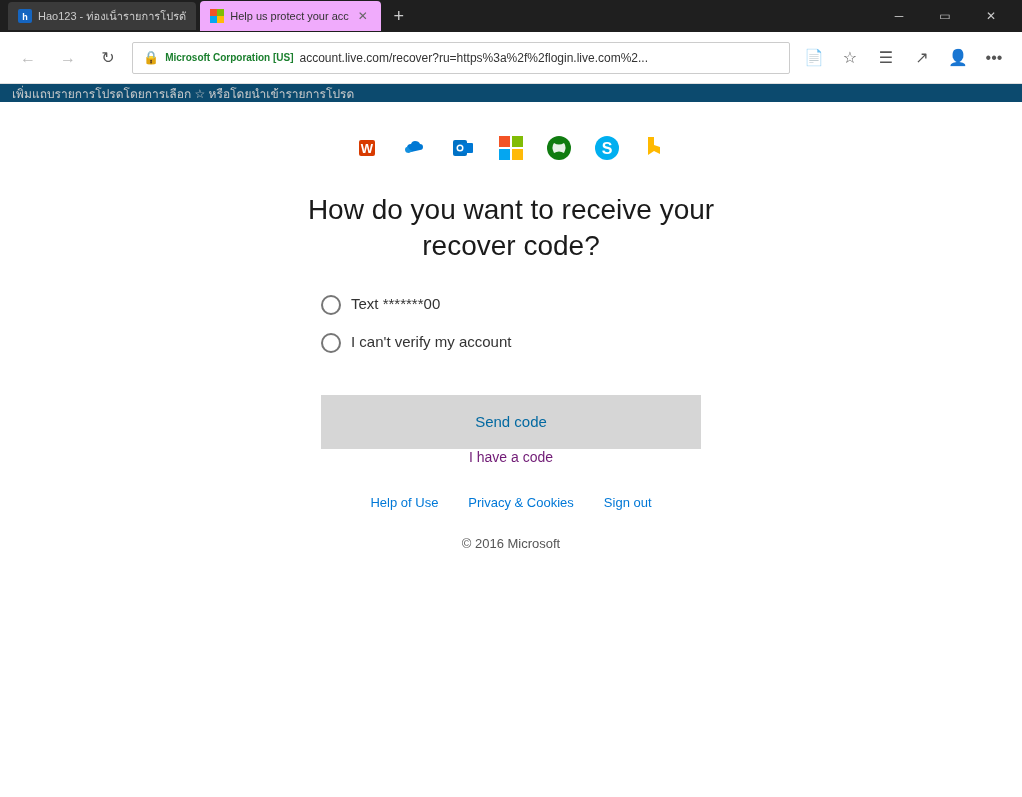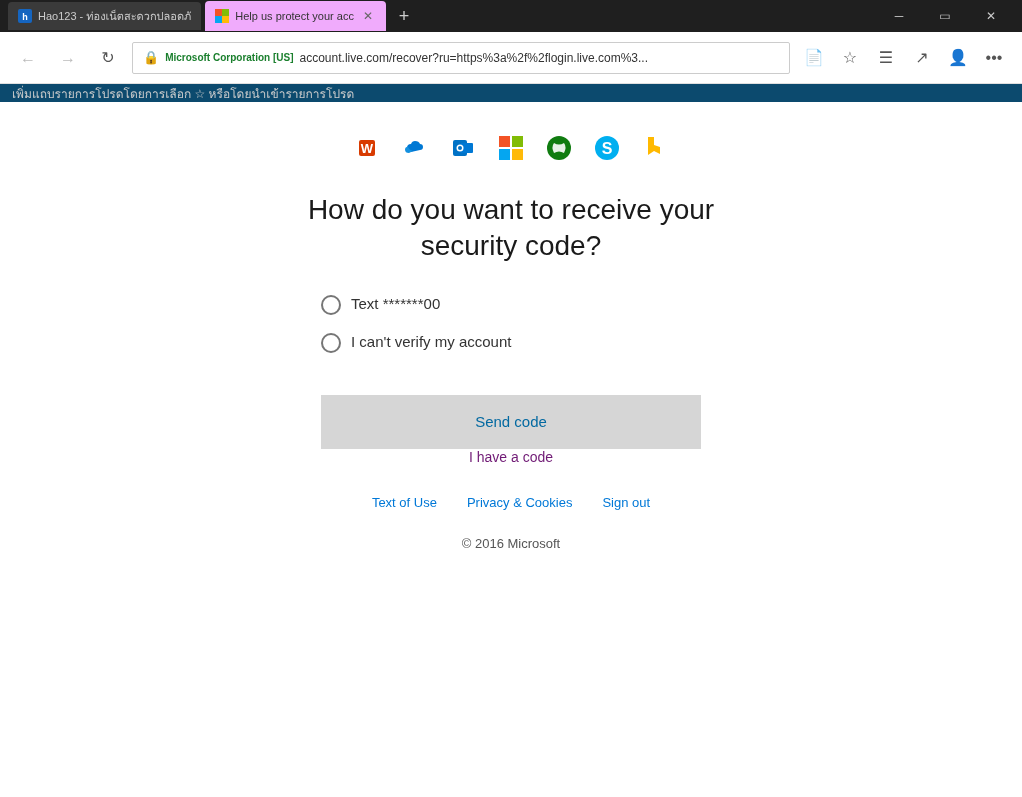--- a/index.html
+++ b/index.html
@@ -257,21 +257,21 @@
 
 <div class="title-bar">
 
   <div class="tab tab-inactive">
     <div class="tab-favicon">
       <svg width="14" height="14" viewBox="0 0 14 14">
           <rect width="14" height="14" fill="#1565C0" rx="2"></rect>
           <text x="7" y="11" text-anchor="middle" font-size="9" fill="white" font-weight="bold">h</text>
         </svg>
     </div>
-    <span class="tab-title">Hao123 - ท่องเน็ตสะดวกปลอดภั</span>
+    <span class="tab-title">Hao123 - ท่องเน็ารายการโปรดั</span>
   </div>
 
   <div class="tab">
     <div class="tab-favicon">
       <svg width="14" height="14" viewBox="0 0 14 14">
         <rect x="0" y="0" width="7" height="7" fill="#f35325"></rect>
         <rect x="7" y="0" width="7" height="7" fill="#81bc06"></rect>
         <rect x="0" y="7" width="7" height="7" fill="#05a6f0"></rect>
         <rect x="7" y="7" width="7" height="7" fill="#ffba08"></rect>
       </svg>
@@ -289,21 +289,21 @@
   </div>
 </div>
 
 <div class="address-bar">
   <div class="nav-btn disabled">←</div>
   <div class="nav-btn disabled">→</div>
   <div class="nav-btn">↻</div>
   <div class="address-input">
     <span class="secure-icon">🔒</span>
     <span class="org-name">Microsoft Corporation [US]</span>
-    <span class="url-text">account.live.com/recover?ru=https%3a%2f%2flogin.live.com%3...</span>
+    <span class="url-text">account.live.com/recover?ru=https%3a%2f%2flogin.live.com%2...</span>
   </div>
   <div class="toolbar-icons">
     <div class="toolbar-icon">📄</div>
     <div class="toolbar-icon">☆</div>
     <div class="toolbar-icon">☰</div>
     <div class="toolbar-icon">↗</div>
     <div class="toolbar-icon">👤</div>
     <div class="toolbar-icon">•••</div>
   </div>
 </div>
@@ -364,21 +364,21 @@
 
     <div class="ms-icon-item">
       <svg width="22" height="26" viewBox="0 0 22 26">
         <path d="M4 2 L4 20 L10 16 L16 19 L16 12 L10 10 L10 2 Z" fill="#FFB900"></path>
       </svg>
     </div>
   </div>
 
   <div class="main-container">
 
-    <h1 class="main-heading">How do you want to receive your security code?</h1>
+    <h1 class="main-heading">How do you want to receive your recover code?</h1>
 
     <div class="options-container">
 
       <div class="radio-option">
         <div class="radio-circle"></div>
         <span class="radio-label">Text *******00</span>
       </div>
 
       <div class="radio-option">
         <div class="radio-circle"></div>
@@ -389,21 +389,21 @@
     <button class="send-code-btn">
       <span>Send code</span>
     </button>
 
     <a class="i-have-code-link">
       <span>I have a code</span>
     </a>
 
     <div class="footer">
       <div class="footer-links">
-        <a class="footer-link">Text of Use</a>
+        <a class="footer-link">Help of Use</a>
         <a class="footer-link">Privacy &amp; Cookies</a>
         <a class="footer-link">Sign out</a>
       </div>
       <span class="footer-copyright">© 2016 Microsoft</span>
     </div>
 
   </div>
 </div>
 
 </body></html>

